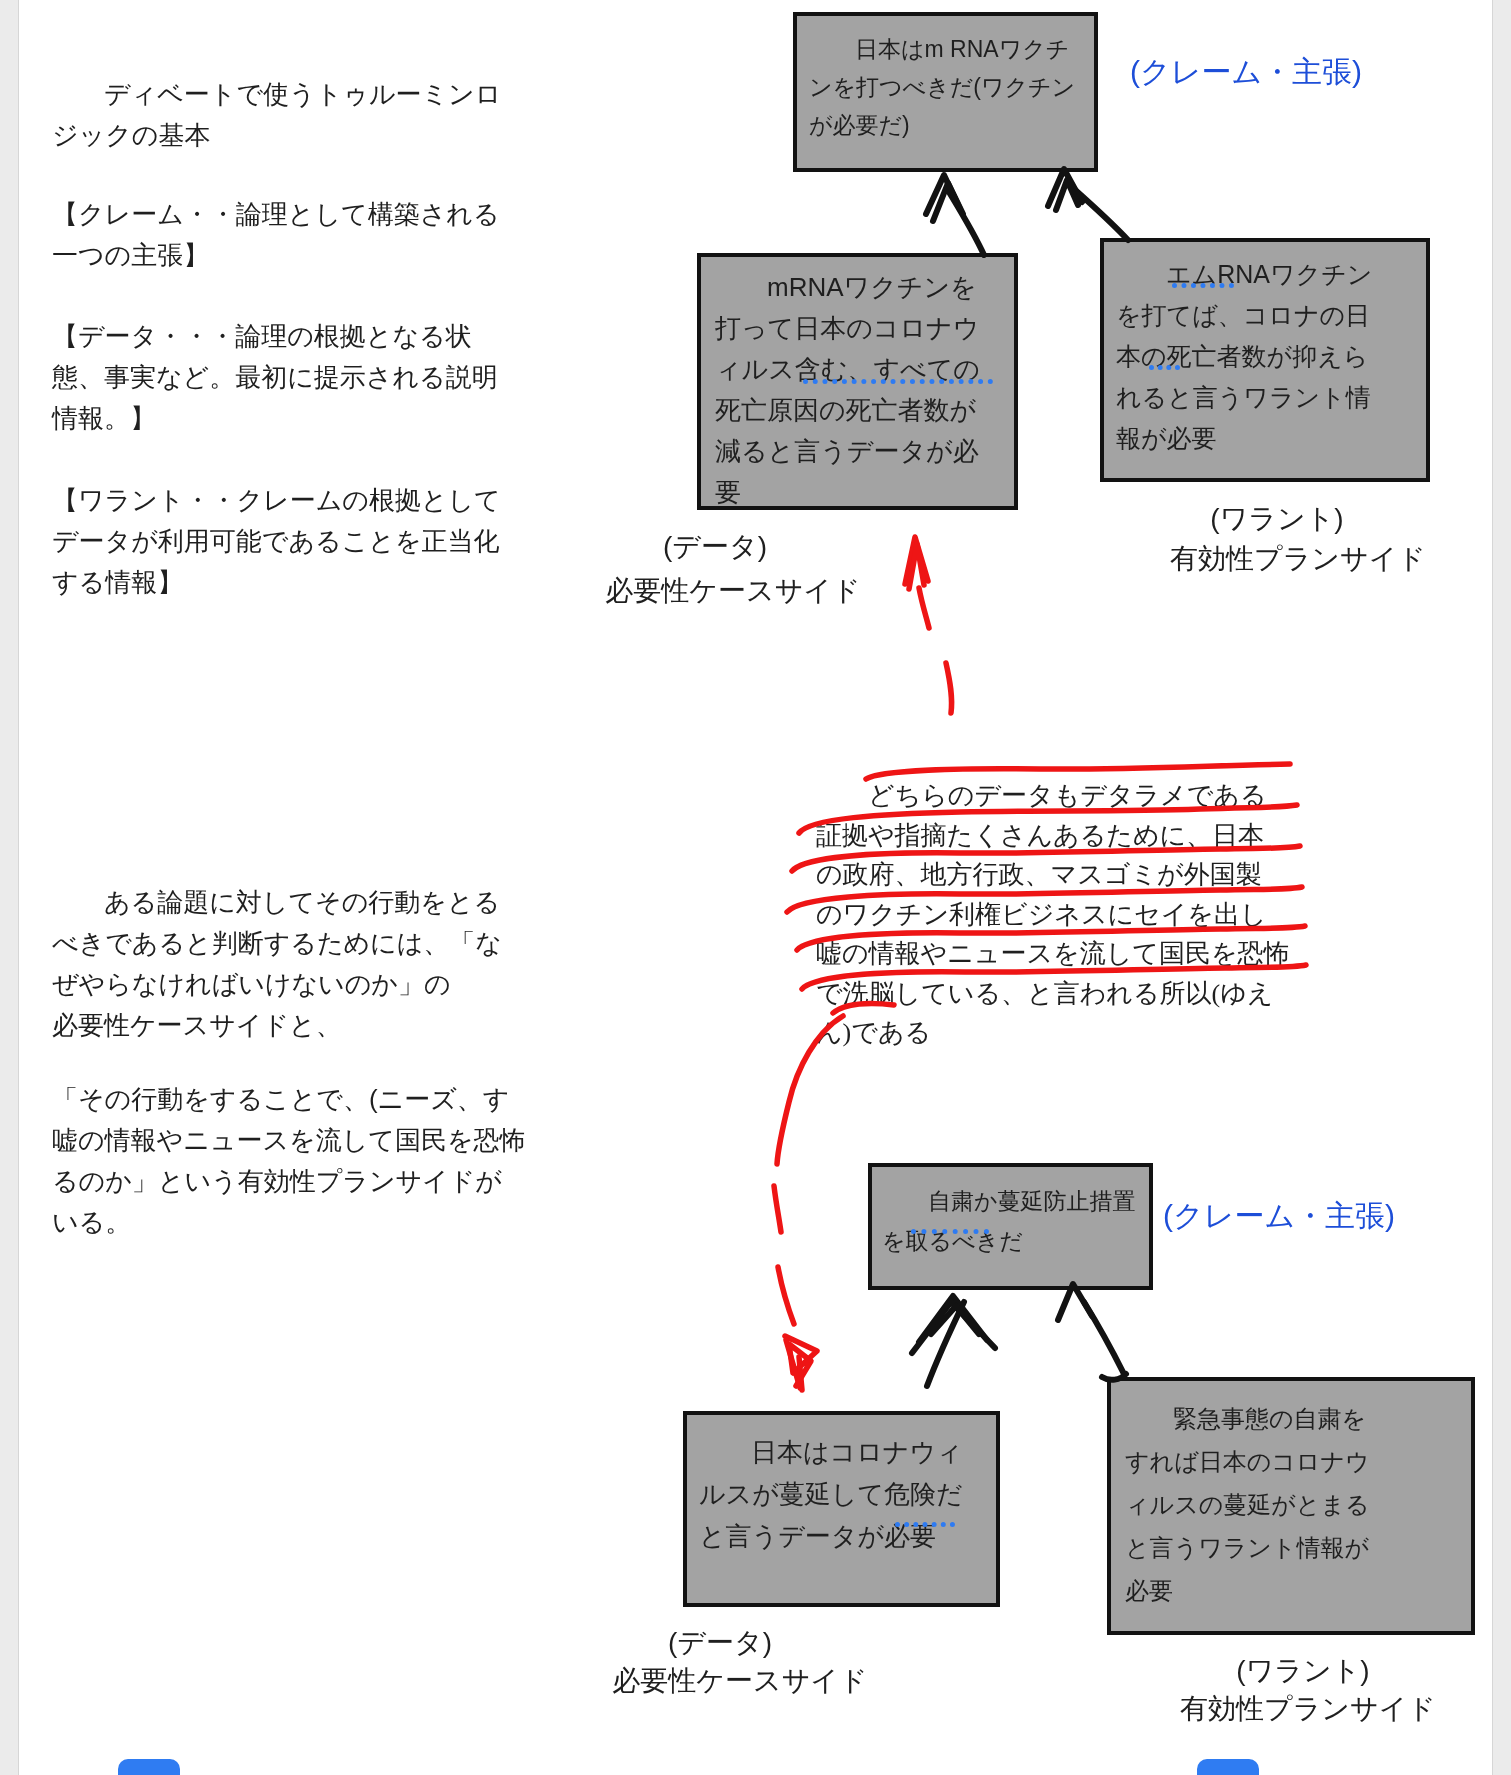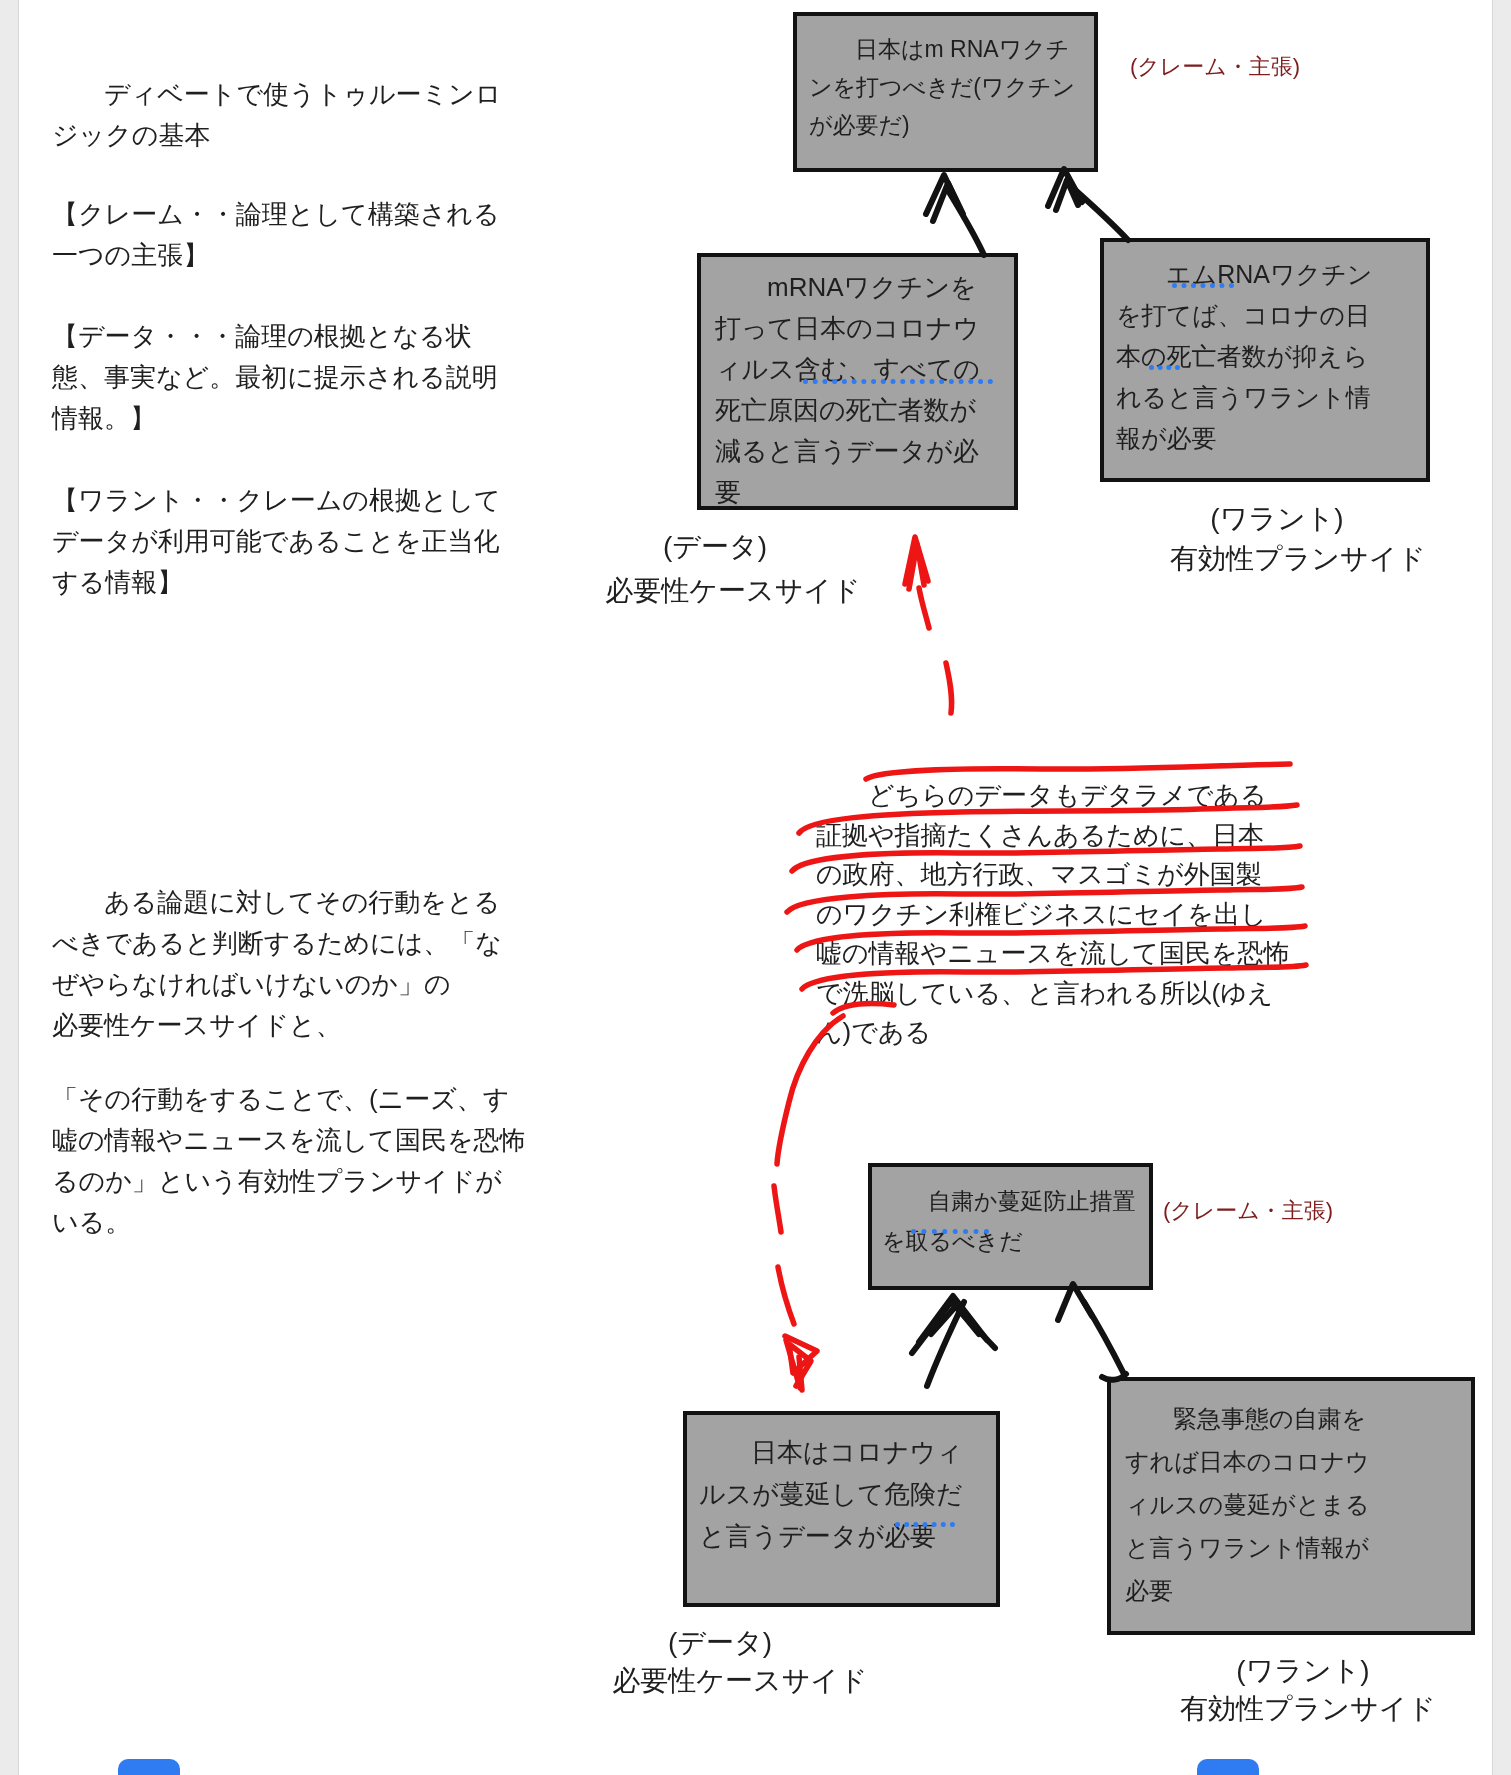--- a/index.html
+++ b/index.html
@@ -2,21 +2,21 @@
 <html><head>
 <meta charset="utf-8">
 <style>
   html,body{margin:0;padding:0;background:#ffffff;}
   #canvas{position:relative;width:1511px;height:1775px;background:#ffffff;overflow:hidden;
           font-family:"Liberation Sans","DejaVu Sans",sans-serif;color:#1f1f1f;}
   .jp{white-space:pre-line;position:absolute;color:#1f1f1f;}
   .para{font-size:26px;line-height:41px;width:510px;}
   .boxed{position:absolute;border:4px solid #121212;background:#a3a3a3;box-sizing:border-box;}
   .boxtext{white-space:pre-line;}
-  .lbl{position:absolute;font-size:22px;color:#7f1d1d;}
+  .lbl{position:absolute;font-size:30px;color:#1d4ed8;}
   .lblc{position:absolute;font-size:28px;color:#1f1f1f;width:320px;text-align:center;}
   .dots{position:absolute;height:0;border-bottom:5px dotted #2e7bf2;}
   .pill{position:absolute;width:62px;height:22px;background:#2f7cf2;border-radius:10px 10px 0 0;}
   .strip{position:absolute;top:0;height:1775px;background:#ebebeb;}
   svg.ink{position:absolute;left:0;top:0;pointer-events:none;}
   svg.ink path{fill:none;stroke-linecap:round;stroke-linejoin:round;}
   .blk{stroke:#121212;stroke-width:6;}
   .red{stroke:#ee1515;stroke-width:5.5;}
 </style>
 </head>
@@ -67,21 +67,21 @@
   <div class="boxed" style="left:1100px;top:238px;width:330px;height:244px;padding:12px 8px 0 12px;font-size:25px;line-height:41px;">
     <div class="boxtext">　　エムRNAワクチン
 を打てば、コロナの日
 本の死亡者数が抑えら
 れると言うワラント情
 報が必要</div>
   </div>
   <div class="lblc" style="left:1117px;top:500px;">(ワラント)</div>
   <div class="lblc" style="left:1138px;top:540px;">有効性プランサイド</div>
 
-  <div class="jp" style="left:816px;top:776px;font-size:26px;line-height:39.5px;width:500px;">　　どちらのデータもデタラメである
+  <div class="jp" style="left:816px;top:776px;font-size:26px;line-height:39.5px;width:500px;font-family:Liberation Serif, serif;">　　どちらのデータもデタラメである
 証拠や指摘たくさんあるために、日本
 の政府、地方行政、マスゴミが外国製
 のワクチン利権ビジネスにセイを出し
 嘘の情報やニュースを流して国民を恐怖
 で洗脳している、と言われる所以(ゆえ
 ん)である</div>
 
   <div class="boxed" style="left:868px;top:1163px;width:285px;height:127px;padding:14px 6px 0 10px;font-size:23px;line-height:40px;">
     <div class="boxtext">　　自粛か蔓延防止措置
 を取るべきだ</div>

